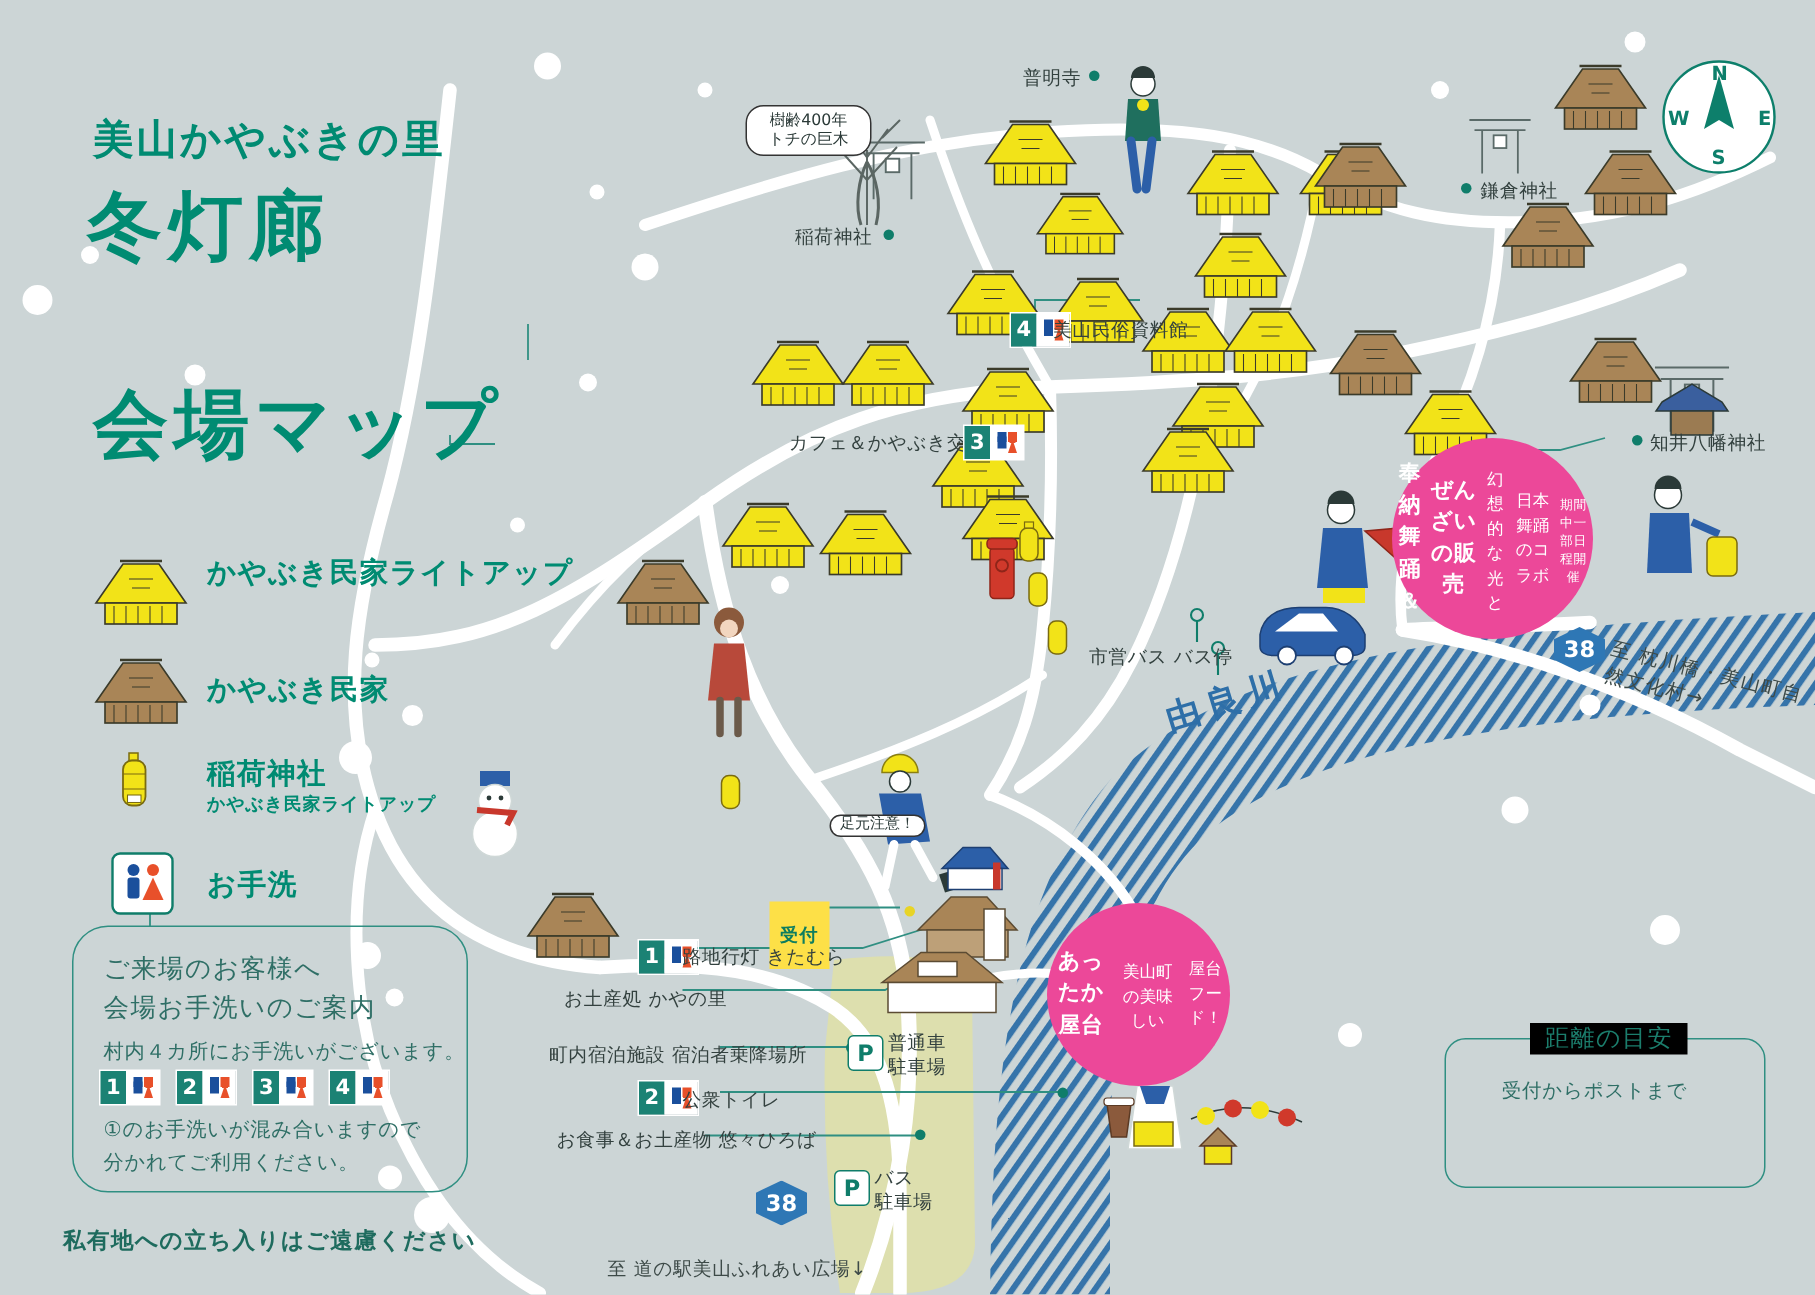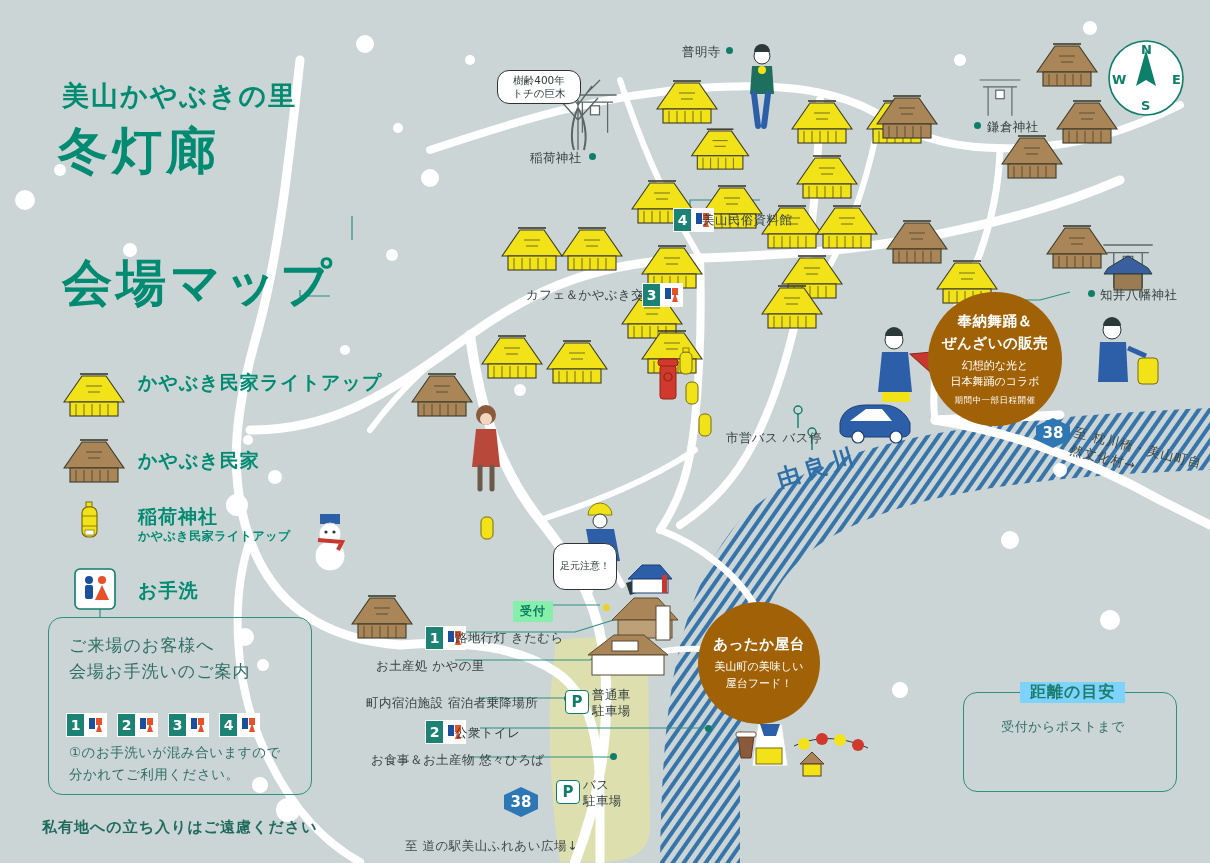--- a/index.html
+++ b/index.html
@@ -18,21 +18,21 @@
   
   .t{position:absolute;color:#008b72;white-space:nowrap;line-height:1.35;}
   .title-sub{font-size:27px;font-weight:700;letter-spacing:2px;color:#008b72;}
   .title-main{font-size:50px;font-weight:700;letter-spacing:4px;color:#008b72;}
   .title-main2{font-size:50px;font-weight:700;letter-spacing:4px;color:#008b72;}
 
   .legend-label{font-size:19px;font-weight:700;color:#008b72;letter-spacing:1px;}
   .legend-sub{font-size:12px;font-weight:700;color:#008b72;letter-spacing:0.5px;}
 
   .infobox{
-    position:absolute;border:1.4px solid #2f8f82;border-radius:14px;
+    position:absolute;border:1.4px solid #2f8f82;border-radius:24px;
     background:transparent;
   }
   .info-head{font-size:17px;color:#2f6f66;letter-spacing:1px;}
   .info-line{font-size:13.5px;color:#2f6f66;letter-spacing:0.5px;}
   .note{font-size:15px;font-weight:700;color:#1e6b5e;letter-spacing:1px;}
 
   
   .tbadge{display:inline-flex;align-items:stretch;height:22px;vertical-align:middle;
      box-shadow:0 0 0 1px #ffffff;}
   .tbadge .num{background:#1b8274;color:#fff;font-size:14px;font-weight:700;
@@ -49,36 +49,36 @@
      border-left:3px solid transparent;border-right:3px solid transparent;border-bottom:9px solid #e8502a;}
 
   
   .mlabel{position:absolute;font-size:12.5px;color:#33413f;white-space:nowrap;letter-spacing:0.4px;}
   .dot{position:absolute;width:7px;height:7px;border-radius:50%;background:#0f7d6a;}
   .dot.y{background:#e8d426;}
 
   .balloon{position:absolute;border:1.4px solid #333;border-radius:12px;background:#fff;
      padding:3px 7px;font-size:10.5px;color:#2b3a38;line-height:1.25;text-align:center;}
 
-  .badge-yellow{position:absolute;background:#86efac;color:#0d7d5f;font-size:12px;font-weight:700;
-     padding:2px 7px;letter-spacing:1px;}
+  .badge-yellow{position:absolute;background:#fde047;color:#0d7d5f;font-size:12px;font-weight:700;
+     padding:14px 7px;letter-spacing:1px;}
   .route38{position:absolute;width:34px;height:30px;color:#fff;font-size:15px;font-weight:700;
      display:flex;align-items:center;justify-content:center;
      background:#2e77b5;clip-path:polygon(50% 0,100% 27%,100% 73%,50% 100%,0 73%,0 27%);}
   .psign{position:absolute;width:22px;height:22px;border:1.6px solid #0f7d6a;border-radius:4px;
      background:#fff;color:#0f7d6a;font-size:15px;font-weight:700;display:flex;align-items:center;justify-content:center;}
 
-  .circle-green{position:absolute;border-radius:50%;background:#a16207;color:#fff;
-     display:flex;flex-direction:column;align-items:center;justify-content:center;text-align:center;}
+  .circle-green{position:absolute;border-radius:50%;background:#ec4899;color:#fff;
+     display:flex;flex-direction:row;align-items:center;justify-content:center;text-align:center;}
   .cg-h{font-size:14.5px;font-weight:700;line-height:1.45;letter-spacing:0.5px;}
   .cg-s{font-size:11px;line-height:1.5;margin-top:4px;}
   .cg-t{font-size:8.5px;margin-top:4px;letter-spacing:0.5px;}
 
   .dist-box{position:absolute;border:1.4px solid #2f8f82;border-radius:14px;}
-  .dist-title{position:absolute;font-size:16px;font-weight:700;color:#1b7d6c;background:#7dd3fc;
+  .dist-title{position:absolute;font-size:16px;font-weight:400;color:#1b7d6c;background:#000000;
      padding:0 10px;letter-spacing:1px;}
   .dist-sub{font-size:13px;color:#2f6f66;text-align:center;letter-spacing:0.5px;}
 
   .river-label{position:absolute;font-size:23px;font-weight:700;color:#2e6fa8;letter-spacing:5px;
      transform:rotate(-17deg);}
   .rd38-label{position:absolute;font-size:13px;color:#3d4a48;letter-spacing:1px;transform:rotate(14deg);}
   .bottom-rt{position:absolute;font-size:12.5px;color:#3d4a48;letter-spacing:0.5px;}
 </style>
 </head>
 <body>
@@ -367,21 +367,21 @@
       <rect x="4" y="14" width="36" height="14" fill="#fff" stroke="#1d3f72" stroke-width="1"></rect>
       <rect x="34" y="10" width="5" height="18" fill="#c8382c"></rect>
     </g>
 
     <g transform="translate(1108,40)">
       <circle cx="38" cy="38" r="37" fill="#fff" stroke="#0d7f6b" stroke-width="1.6"></circle>
       <path d="M38 10 L48 46 L38 40 L28 46 Z" fill="#0d7f6b"></path>
     </g>
   </svg>
 
-  <div class="t title-sub abs" style="left:62px;top:78px;">美山かやぶきの里</div>
+  <div class="t title-sub abs" style="left:62px;top:78px;font-family:Liberation Mono, monospace;">美山かやぶきの里</div>
   <div class="t title-main abs" style="left:58px;top:118px;">冬灯廊</div>
   <div class="t title-main2 abs" style="left:62px;top:250px;">会場マップ</div>
 
   <div class="abs" style="left:60px;top:368px;">
 
     <div class="abs" style="left:0;top:0;width:300px;height:52px;">
       <svg width="70" height="50" viewBox="0 0 66 50" class="abs" style="left:0;top:0;">
         <use href="#house" style="--hc:#f2e318"></use>
       </svg>
       <span class="t legend-label abs" style="left:78px;top:2px;">かやぶき民家ライトアップ</span>
@@ -413,20 +413,21 @@
         <circle cx="30" cy="14" r="4" fill="#e8502a"></circle>
         <path d="M30 19 L37 34 L23 34 Z" fill="#e8502a"></path>
       </svg>
       <span class="t legend-label abs" style="left:78px;top:12px;">お手洗</span>
     </div>
   </div>
 
   <div class="infobox" style="left:48px;top:617px;width:262px;height:176px;">
     <div class="info-head abs" style="left:20px;top:16px;">ご来場のお客様へ</div>
     <div class="info-head abs" style="left:20px;top:42px;">会場お手洗いのご案内</div>
+    <div class="info-line abs" style="left:20px;top:74px;">村内４カ所にお手洗いがございます。</div>
     <div class="abs" style="left:18px;top:96px;display:flex;gap:12px;">
       <span class="tbadge">
           <span class="num">1</span>
           <span class="fig">
             <i class="m"></i>
             <i class="w"></i>
           </span>
         </span>
       <span class="tbadge">
           <span class="num">2</span>
@@ -453,21 +454,21 @@
     <div class="info-line abs" style="left:20px;top:126px;">①のお手洗いが混み合いますので</div>
     <div class="info-line abs" style="left:20px;top:148px;">分かれてご利用ください。</div>
   </div>
 
   <div class="note abs" style="left:42px;top:818px;">私有地への立ち入りはご遠慮ください</div>
 
   <div class="balloon" style="left:497px;top:70px;width:68px;">
     <div>樹齢400年</div>
     <div>トチの巨木</div>
   </div>
-  <div class="balloon" style="left:553px;top:543px;padding:16px 6px;font-size:10px;font-family:Liberation Serif, serif;">足元注意！</div>
+  <div class="balloon" style="left:553px;top:543px;padding:0 6px;font-size:10px;font-family:Liberation Serif, serif;">足元注意！</div>
 
   <div class="mlabel" style="left:682px;top:44px;">普明寺</div>
   <div class="dot" style="left:726px;top:47px;"></div>
 
   <div class="mlabel" style="left:530px;top:150px;">稲荷神社</div>
   <div class="dot" style="left:589px;top:153px;"></div>
 
   <div class="dot" style="left:974px;top:122px;"></div>
   <div class="mlabel" style="left:987px;top:119px;">鎌倉神社</div>
 

